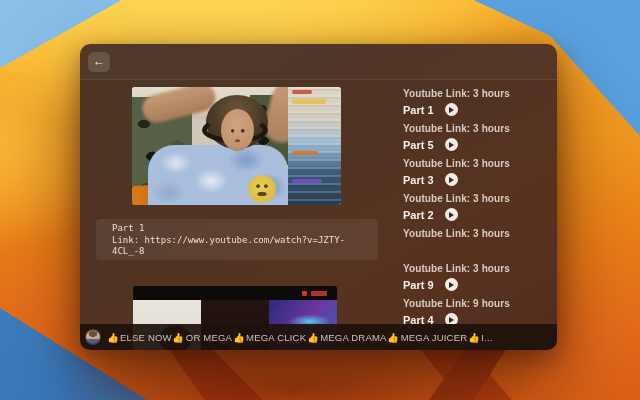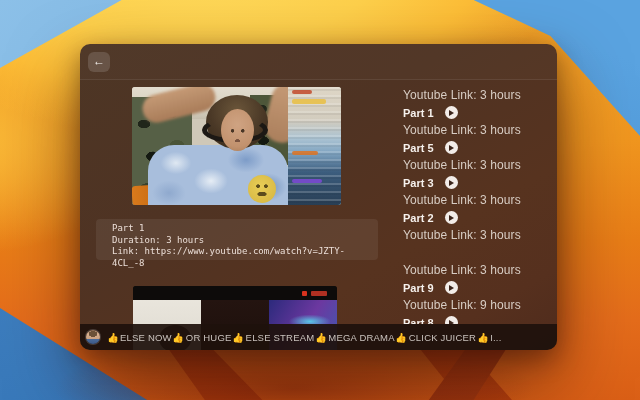--- a/index.html
+++ b/index.html
@@ -129,21 +129,21 @@
       radial-gradient(12px 14px at 50% 55%, #7a4f2e 0%, transparent 70%),
       linear-gradient(180deg,#241410 0%,#180d08 100%); }
   .t2-panel-right { position:absolute; left:136px; top:14px; width:68px; height:86px;
     background:
       radial-gradient(30px 10px at 60% 25%, #58c8e8 0%, transparent 70%),
       linear-gradient(120deg,#2c2a7c 0%,#6c38a0 45%,#2a6ab8 100%); }
 
   
   .sidebar { position:absolute; left:323px; top:44px; width:154px; height:236px; overflow:hidden; }
   .pl-item { height:35px; }
-  .pl-meta { font-size:12px; color:#d8cdc4; letter-spacing:.1px; }
+  .pl-meta { font-size:10px; color:#d8cdc4; letter-spacing:.1px;font-weight:bold; }
   .pl-title-row { display:flex; align-items:center; margin-top:4px; cursor:pointer; }
   .pl-title { font-size:11px; font-weight:bold; color:#f6f1ed; }
   .play-btn { width:13px; height:13px; border-radius:50%; background:#f2ece8; margin-left:11px;
     display:flex; align-items:center; justify-content:center; cursor:pointer; }
   .play-tri { width:0; height:0; border-left:5px solid #3a241b;
     border-top:3px solid transparent; border-bottom:3px solid transparent; margin-left:1px; }
 
   
   .ticker-bar { position:absolute; left:0; bottom:0; width:100%; height:26px;
     background:rgba(30,17,12,.93); display:flex; align-items:center; padding:0 6px;
@@ -197,21 +197,20 @@
         <div class="t1-chat-lines"></div>
         <div class="t1-chat-hl2"></div>
         <div class="t1-chat-hl1"></div>
         <div class="t1-chat-hl3"></div>
         <div class="t1-chat-hl4"></div>
       </div>
     </div>
 
     <div class="info-box">
       <div>Part 1</div>
-      <div>Duration: 3 hours</div>
       <div>Link: https://www.youtube.com/watch?v=JZTY-4CL_-8</div>
     </div>
 
     <div class="thumb2">
       <div class="t2-topbar">
         <div class="t2-badge-dot"></div>
         <div class="t2-badge-text"></div>
       </div>
       <div class="t2-panel-left"></div>
       <div class="t2-panel-mid"></div>
@@ -263,28 +262,28 @@
         <div class="pl-title-row">
           <span class="pl-title">Part 9</span>
           <span class="play-btn">
               <span class="play-tri"></span>
             </span>
         </div>
       </div>
       <div class="pl-item">
         <div class="pl-meta">Youtube Link: 9 hours</div>
         <div class="pl-title-row">
-          <span class="pl-title">Part 8</span>
+          <span class="pl-title">Part 4</span>
           <span class="play-btn">
               <span class="play-tri"></span>
             </span>
         </div>
       </div>
     </div>
 
     <div class="ticker-bar">
       <div class="ticker-avatar"></div>
       <div class="ticker-text">
-        <span class="thumb-sep">👍</span><span>ELSE NOW</span><span class="thumb-sep">👍</span><span>OR HUGE</span><span class="thumb-sep">👍</span><span>ELSE STREAM</span><span class="thumb-sep">👍</span><span>MEGA DRAMA</span><span class="thumb-sep">👍</span><span>CLICK JUICER</span><span class="thumb-sep">👍</span><span>I...</span>
+        <span class="thumb-sep">👍</span><span>ELSE NOW</span><span class="thumb-sep">👍</span><span>OR MEGA</span><span class="thumb-sep">👍</span><span>MEGA CLICK</span><span class="thumb-sep">👍</span><span>MEGA DRAMA</span><span class="thumb-sep">👍</span><span>MEGA JUICER</span><span class="thumb-sep">👍</span><span>I...</span>
       </div>
     </div>
   </div>
 </div>
 
 </body></html>

